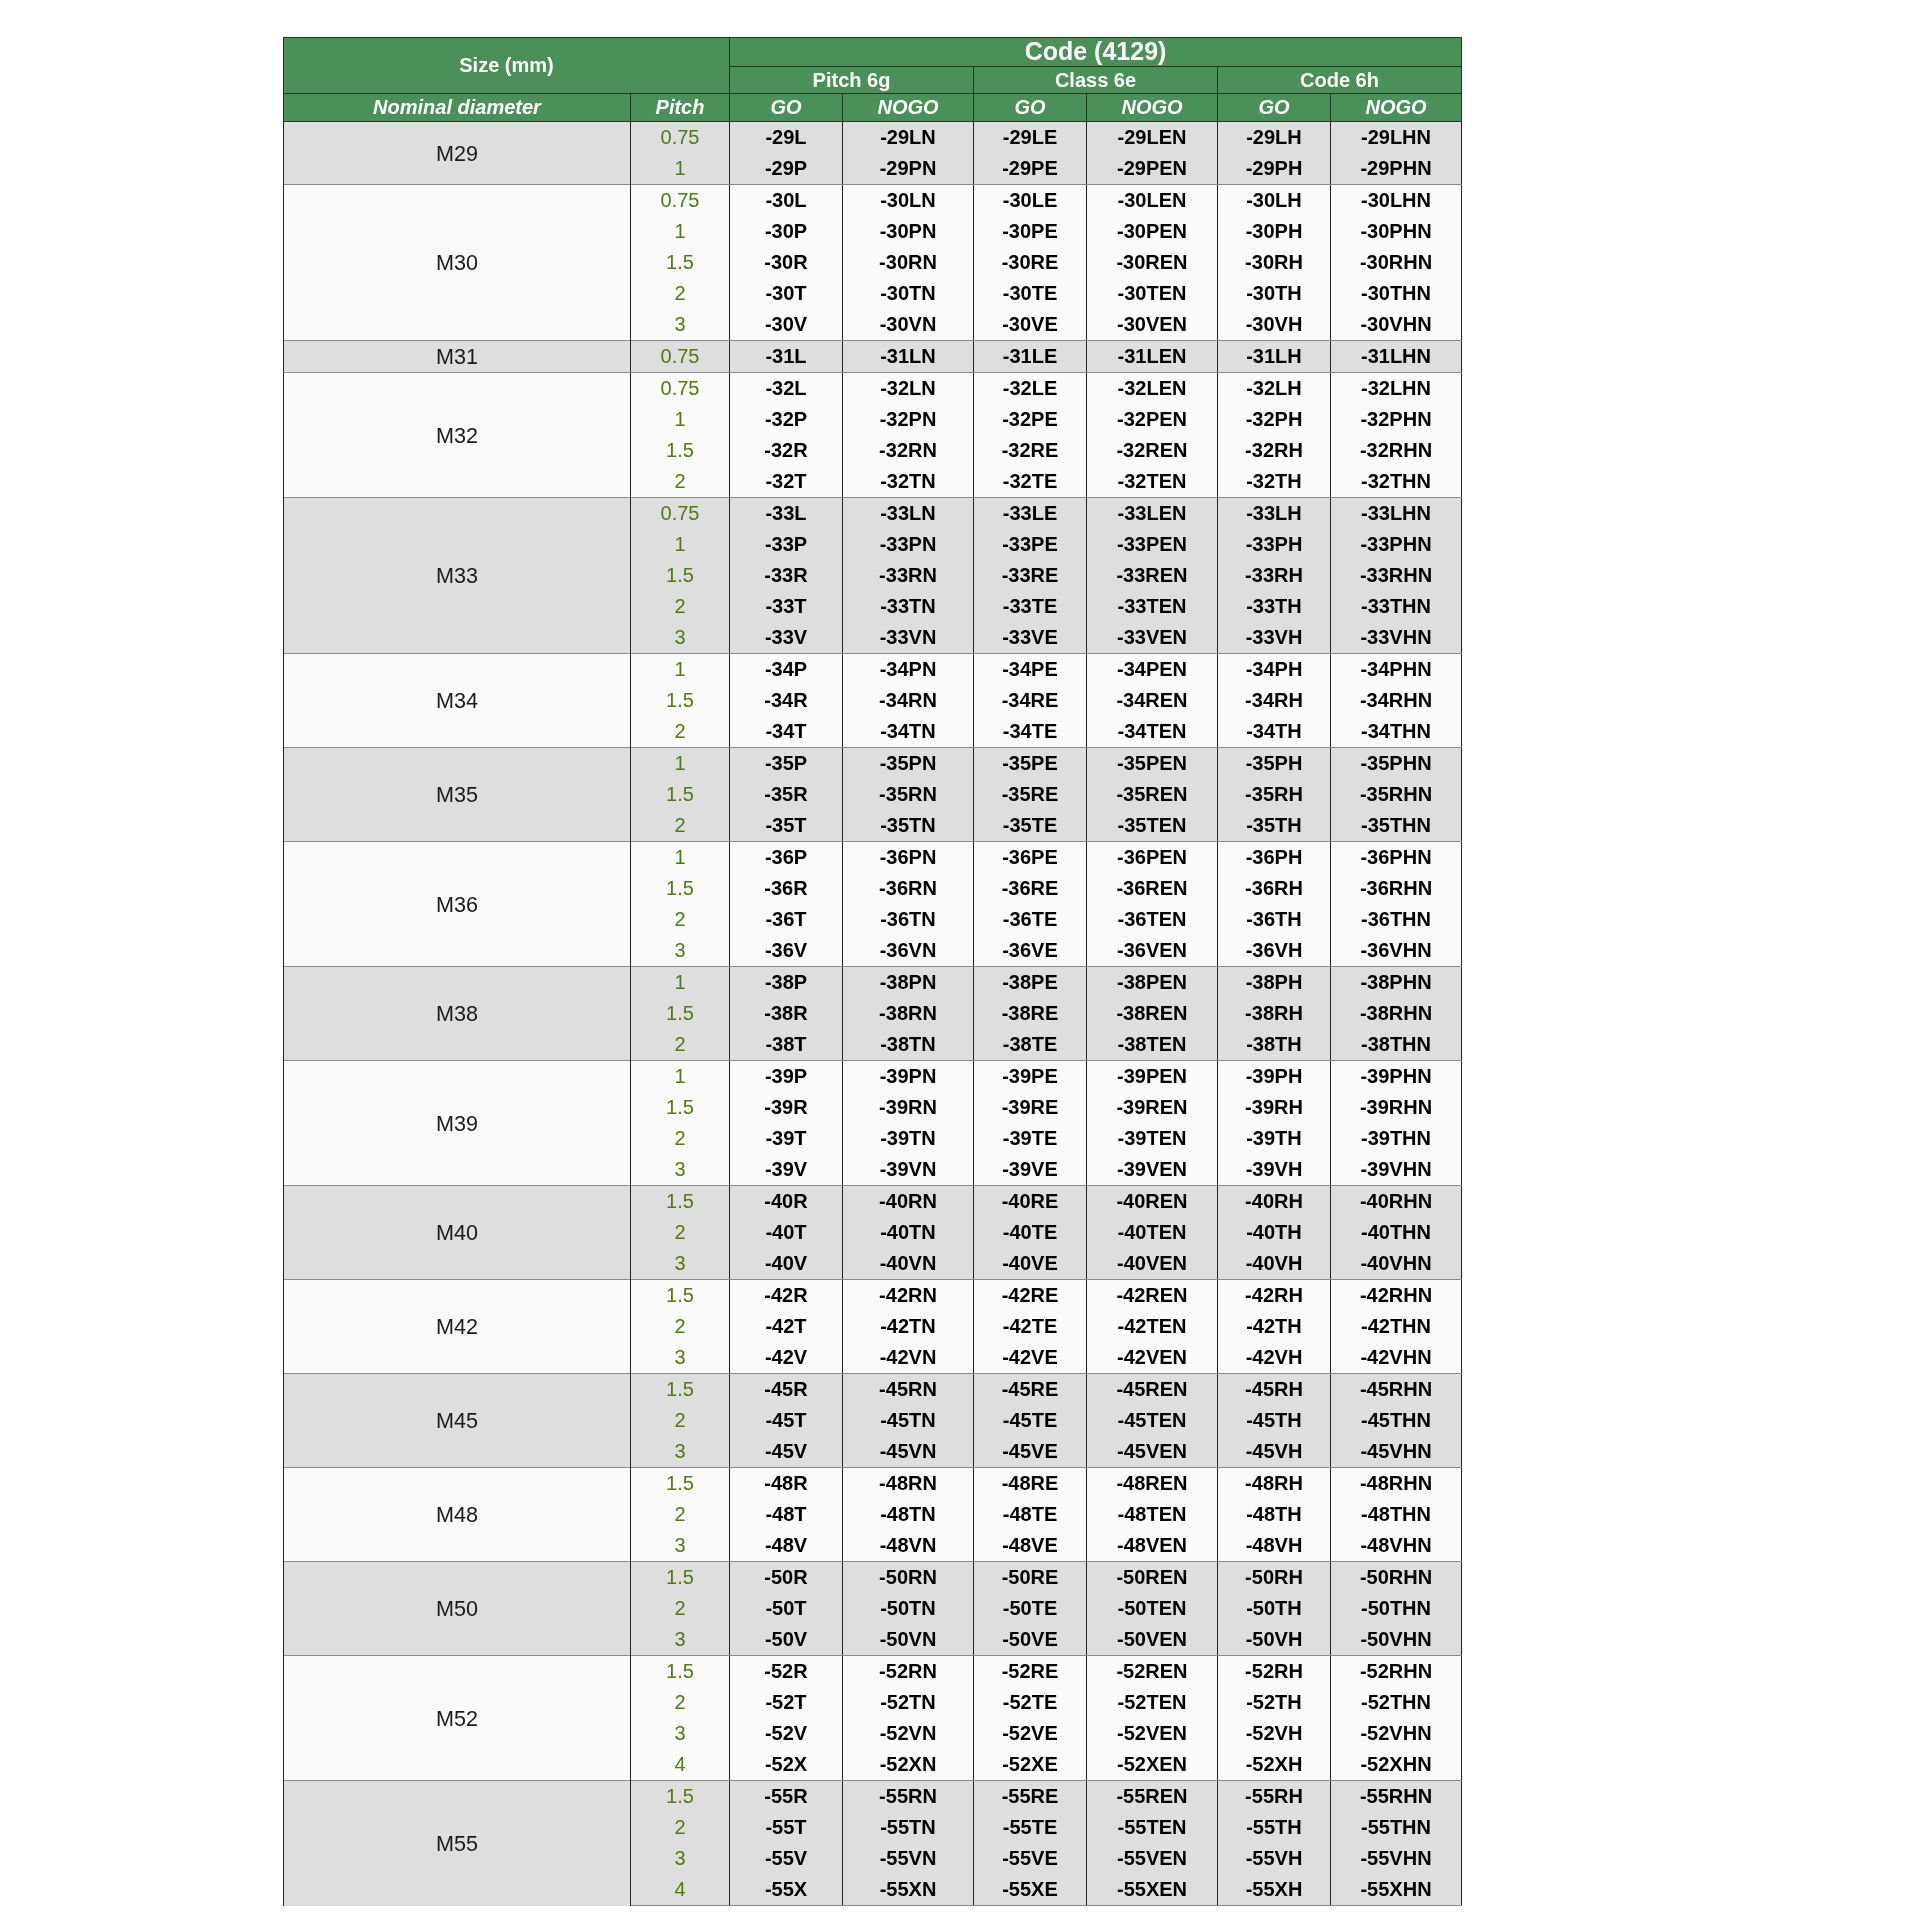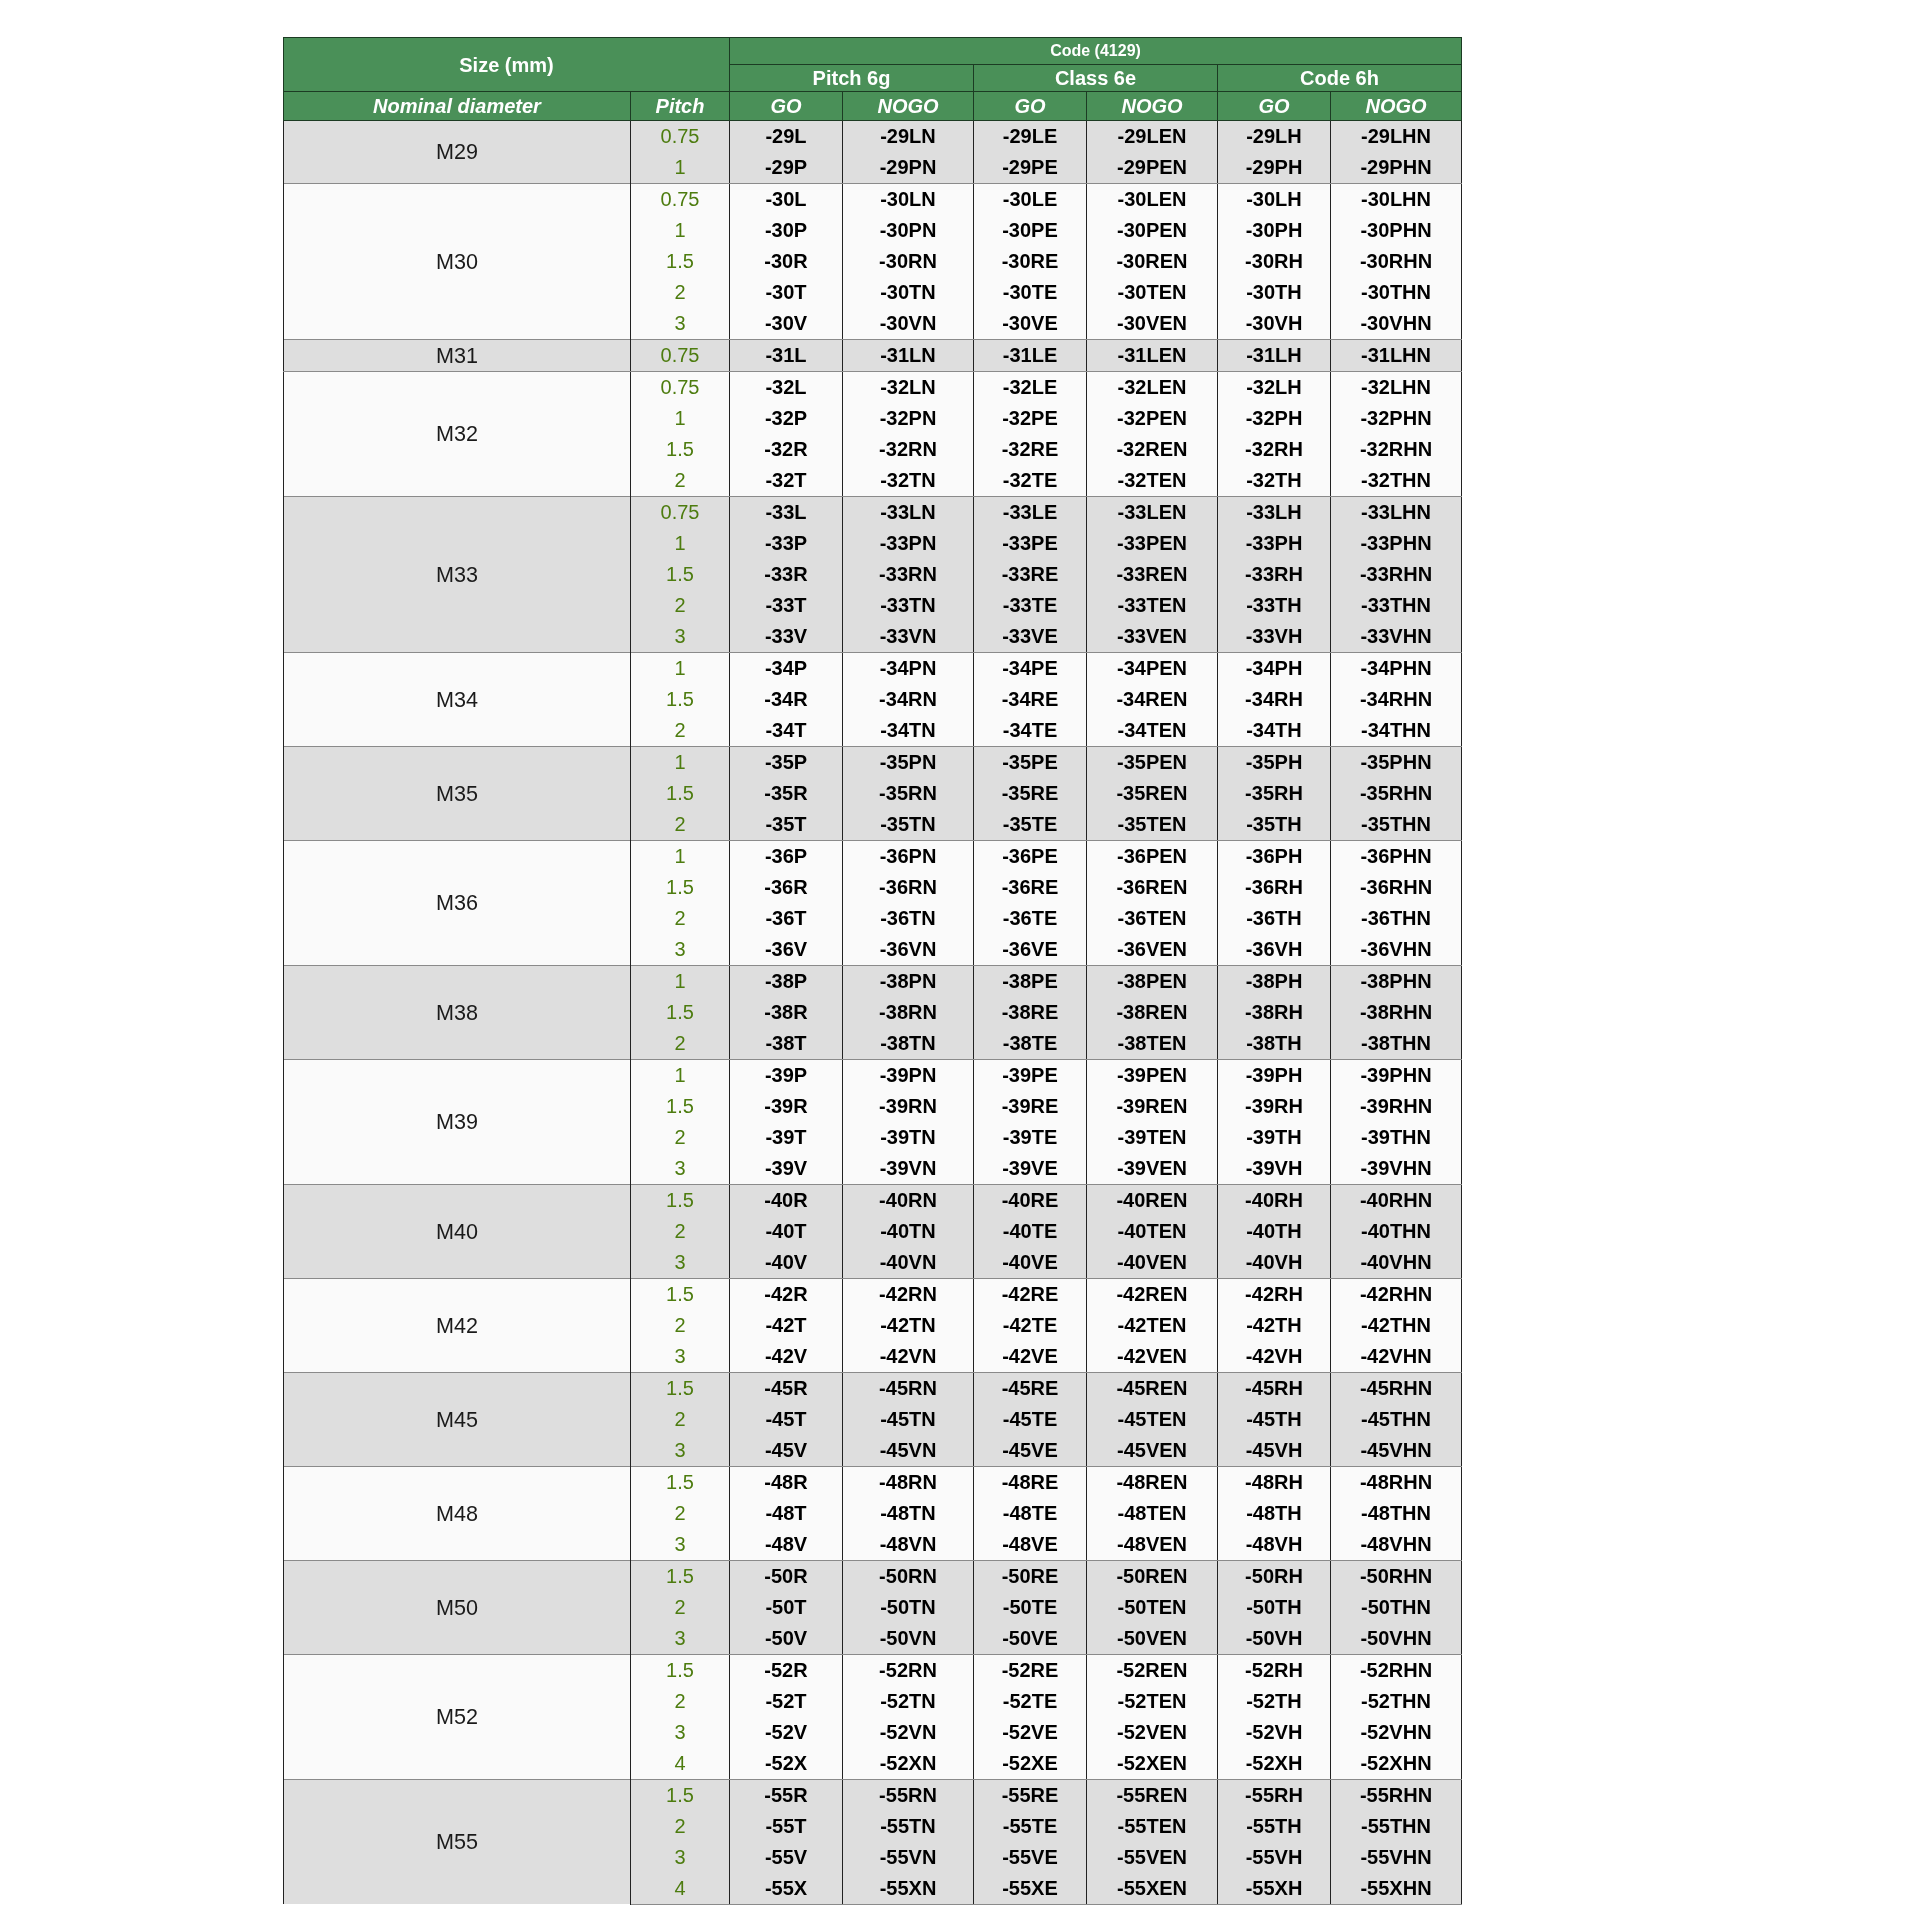--- a/index.html
+++ b/index.html
@@ -37,21 +37,21 @@
     background: #4a9058;
     color: #ffffff;
     font-weight: bold;
     text-align: center;
     vertical-align: middle;
     border: 1.3px solid #1c3b23;
     padding: 0;
     line-height: 1.1;
   }
   .gauge-table th.h-size     { font-size: 20px; height: 52px; }
-  .gauge-table th.h-code     { font-size: 16px; height: 26px; text-align: center; }
+  .gauge-table th.h-code     { font-size: 25px; height: 26px; text-align: center; }
   .gauge-table th.h-class    { font-size: 20px; height: 26px; }
   .gauge-table th.h-sub      { font-size: 20px; height: 27.5px; font-style: italic; }
 
   .gauge-table td {
     border-left: 1.3px solid #222222;
     border-right: 1.3px solid #222222;
     border-top: 0;
     border-bottom: 0;
     text-align: center;
     vertical-align: middle;

